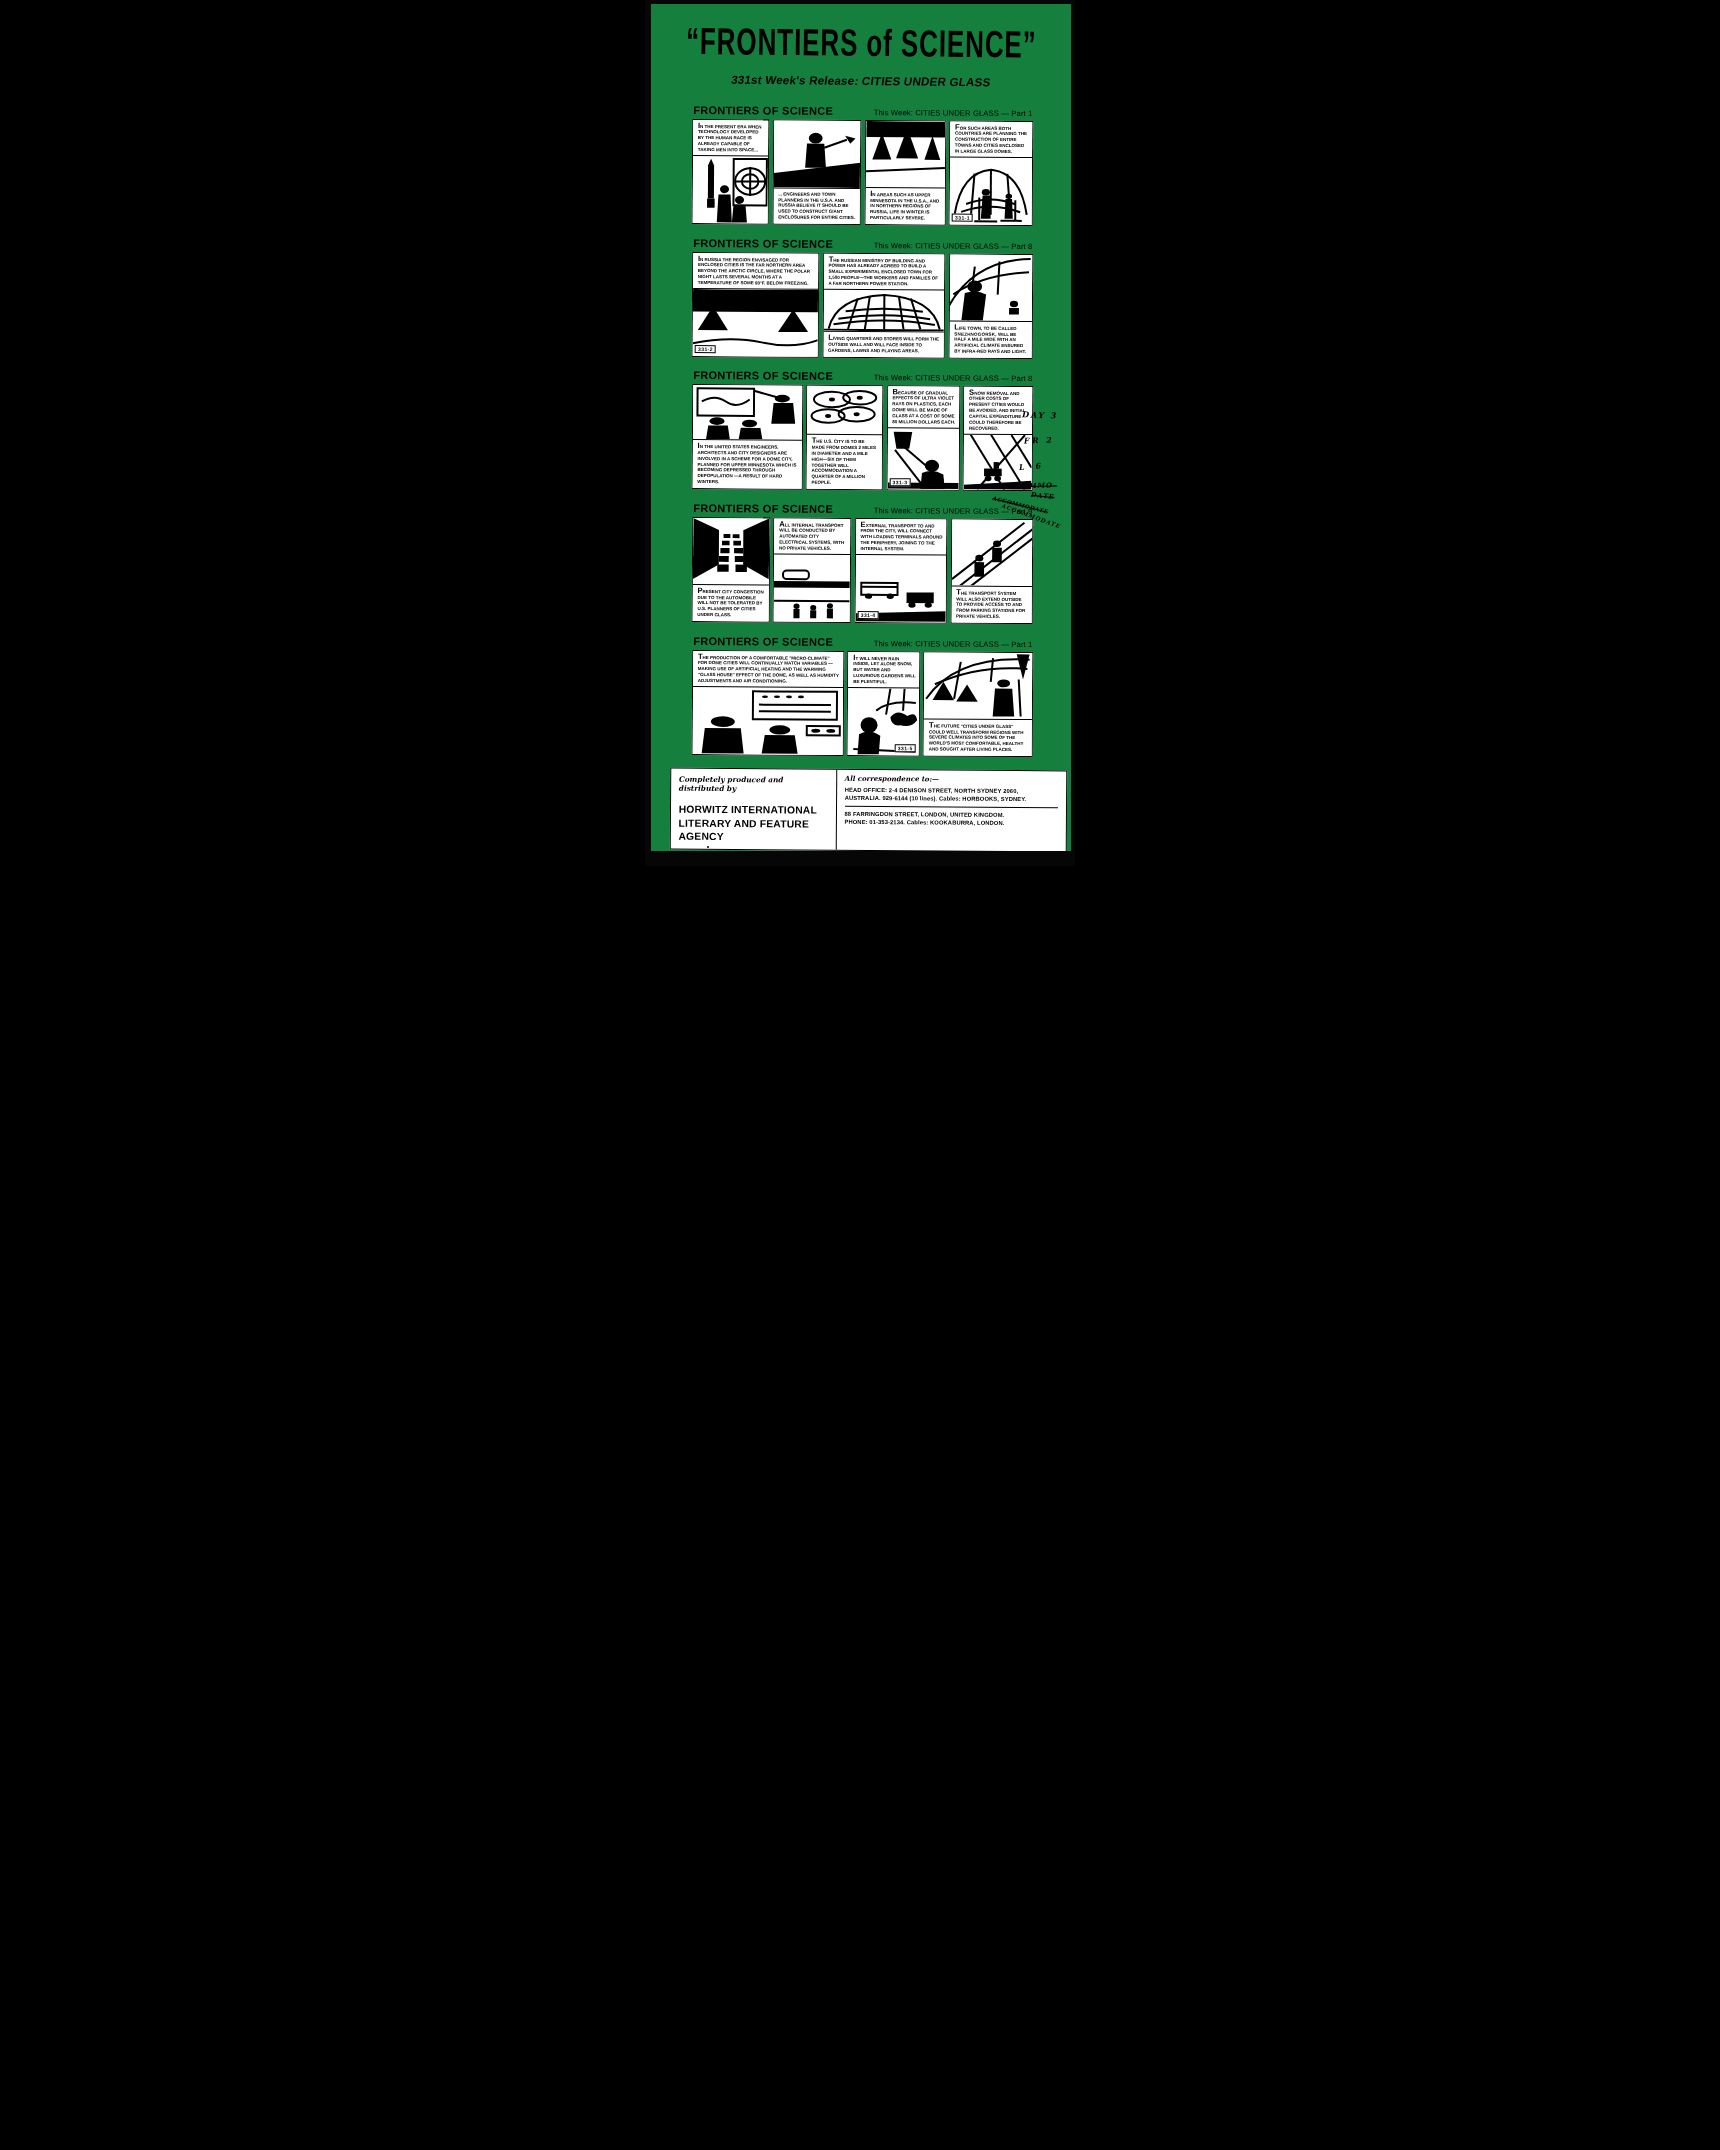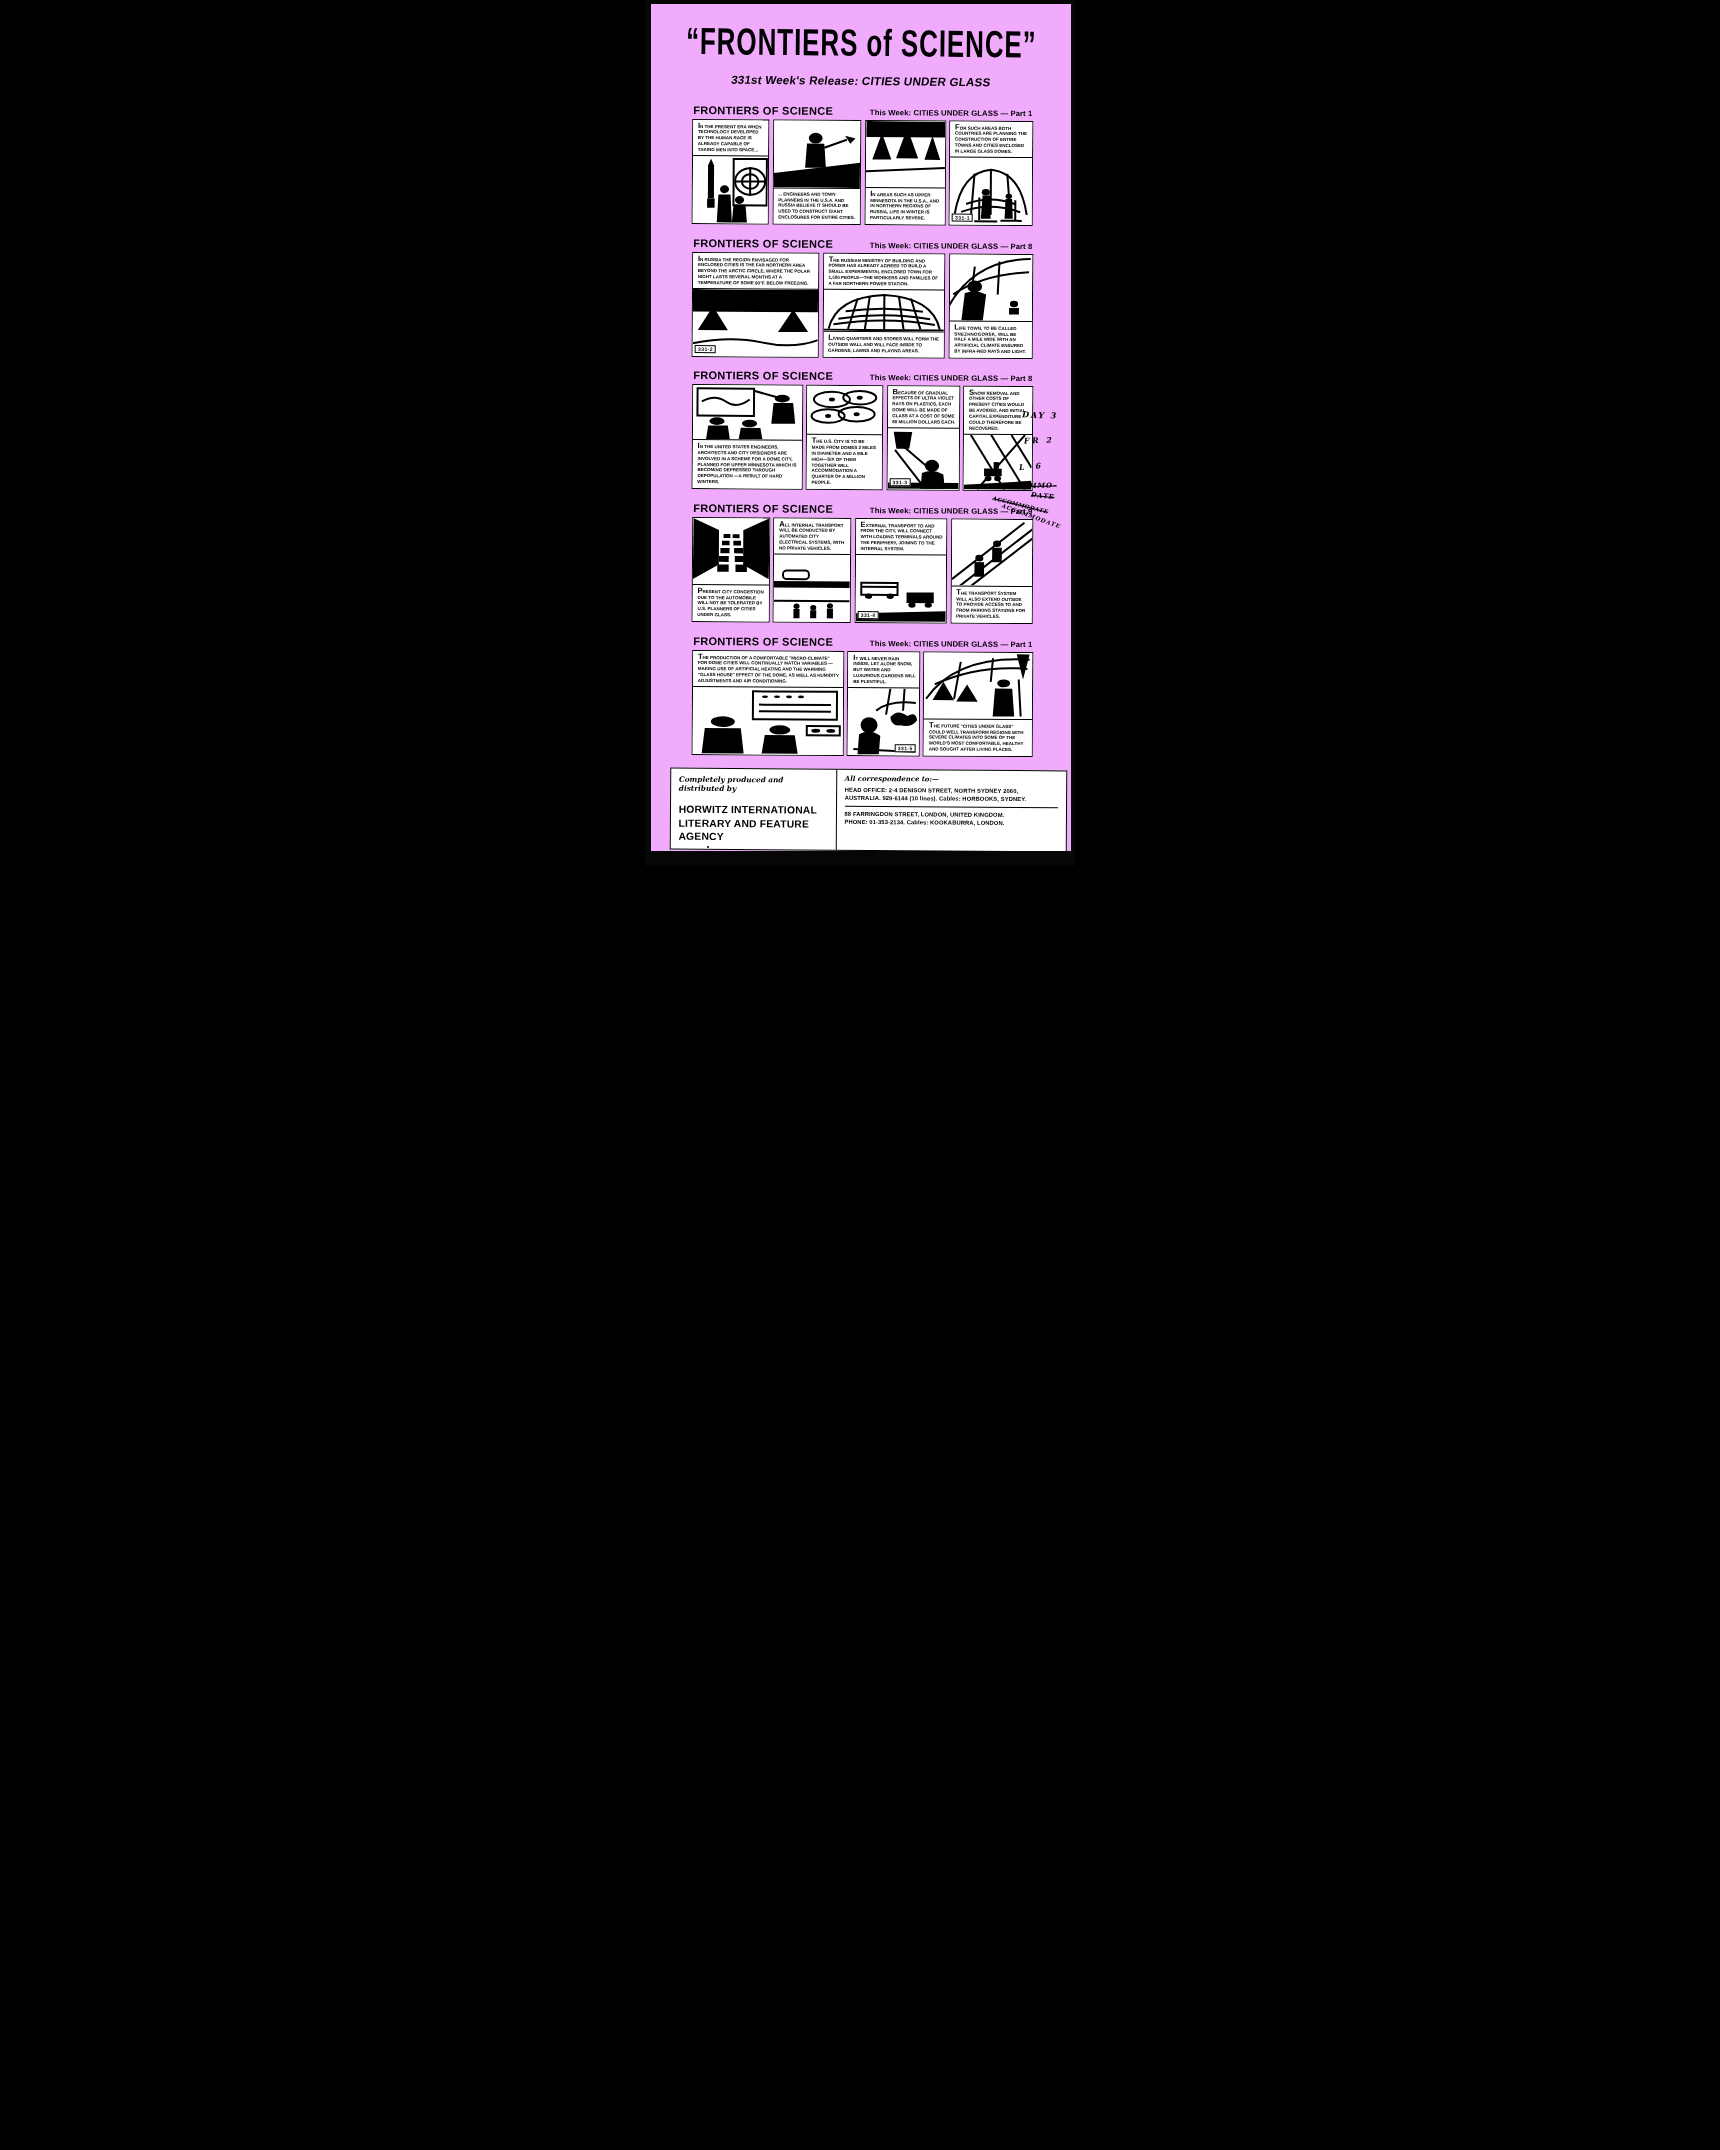--- a/index.html
+++ b/index.html
@@ -1,30 +1,30 @@
 <!DOCTYPE html>
 <html style="font-size:6.9px"><head>
 <meta charset="utf-8">
 <style>
   html,body{margin:0;padding:0;background:#000;font-family:"Liberation Sans",sans-serif;}
   .sheet{width:430px;margin:0 auto;background:#060606;padding:4.3px 3.9px 14.6px 5.6px;box-sizing:border-box;}
-  .page{position:relative;background:#f0abfc;width:100%;height:847px;box-sizing:border-box;overflow:hidden;}
+  .page{position:relative;background:#15803d;width:100%;height:847px;box-sizing:border-box;overflow:hidden;}
 
   
   .masthead{height:100px;padding-top:17px;text-align:center;box-sizing:border-box;transform:rotate(0.6deg);}
   .title{display:block;font-size:26px;font-weight:bold;letter-spacing:0.9px;white-space:nowrap;
          transform:scaleY(1.45);transform-origin:center top;}
   .subtitle{display:block;margin-top:22.4px;font-size:11.6px;font-weight:bold;letter-spacing:0.2px;
          transform:skewX(-8deg);}
 
   
   .strip-section{width:341px;margin:0 auto 13px 41px;transform:rotate(0.35deg);transform-origin:left center;}
   .strip-head{display:flex;justify-content:space-between;align-items:baseline;margin:0 0.9px 2.6px 0.9px;}
   .strip-head .hleft{font-size:11px;font-weight:bold;letter-spacing:0.3px;}
-  .strip-head .hright{font-size:7.7px;font-weight:bold;letter-spacing:0.1px;}
+  .strip-head .hright{font-size:7.7px;font-weight:normal;letter-spacing:0.1px;}
   .panels{display:flex;gap:3.4px;height:105px;}
   .panel{border:1.3px solid #000;background:#fff;position:relative;display:flex;flex-direction:column;
          box-sizing:border-box;min-width:0;}
   .caption{font-weight:bold;font-size:4.5px;line-height:1.3;padding:3px 3.4px 2.6px 4.7px;background:#fff;z-index:2;}
   .caption::first-letter{font-size:1.7em;line-height:0.8;}
   .cap-top{border-bottom:1.3px solid #000;}
   .cap-bottom{border-top:1.3px solid #000;}
   .bold-name{font-weight:bold;letter-spacing:0.2px;}
   .art{flex:1 1 auto;position:relative;overflow:hidden;background:#fff;}
   .art svg{width:100%;height:100%;display:block;}

